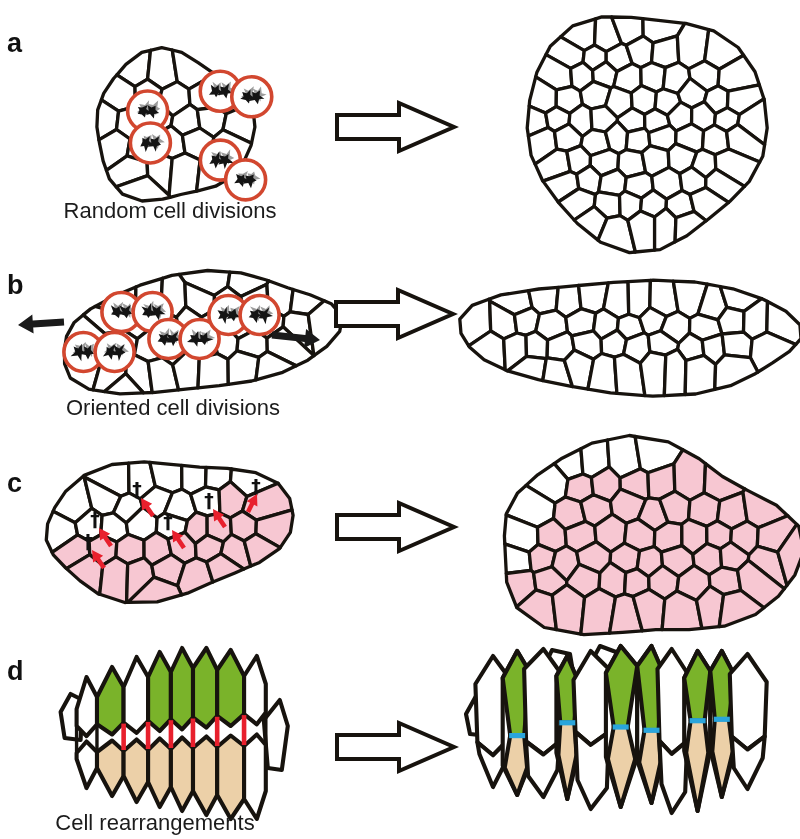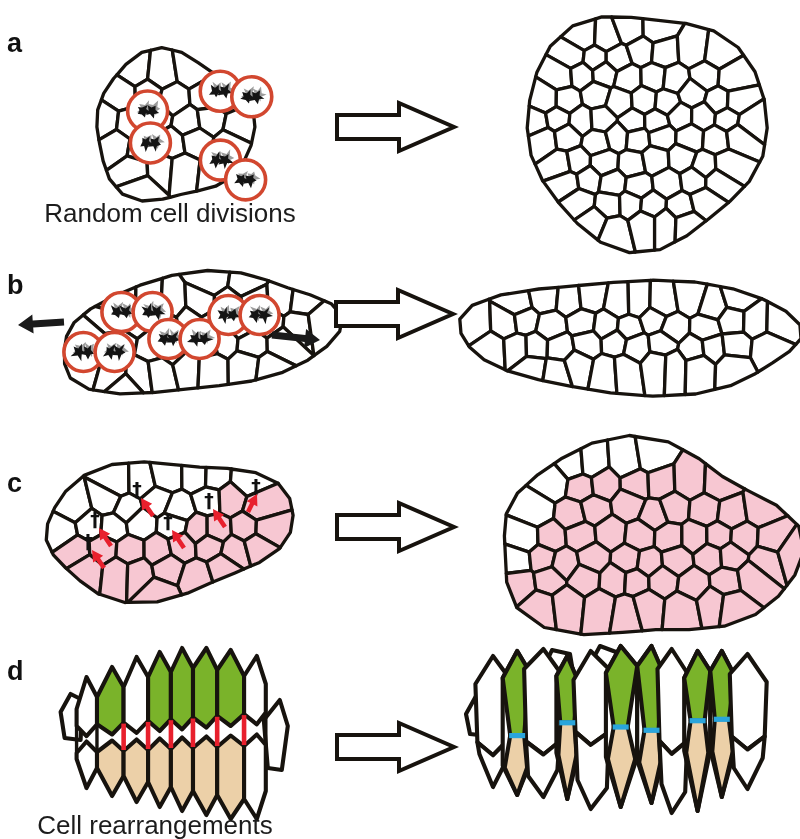--- a/index.html
+++ b/index.html
@@ -1,20 +1,20 @@
 <!DOCTYPE html>
 <html><head>
 <meta charset="utf-8">
 <style>
   html,body{margin:0;padding:0;background:#ffffff;}
   #figure{position:relative;width:800px;height:839px;background:#fff;overflow:hidden;
           font-family:"Liberation Sans", sans-serif;}
   #art{position:absolute;left:0;top:0;}
   .letter{position:absolute;font-size:27px;font-weight:bold;color:#111;line-height:1;}
-  .caption{position:absolute;transform:translateX(-50%);font-size:26px;color:#1c1c1c;
+  .caption{position:absolute;transform:translateX(-50%);font-size:22px;color:#1c1c1c;
            white-space:nowrap;line-height:1.1;}
 </style>
 </head>
 <body>
 
 <div id="figure">
   <svg id="art" width="800" height="839" viewBox="0 0 800 839">
     <g id="g-a-before">
         <path fill="#ffffff" stroke="#17130e" stroke-width="3.3" d="M116.9 74.8L125.9 64.4L141.8 52.4L150.5 50.3L147.6 79.1L135.0 86.7Z" stroke-linejoin="round"></path>
         <path fill="#ffffff" stroke="#17130e" stroke-width="3.3" d="M147.6 79.1L150.5 50.3L161.7 47.6L172.3 50.0L177.2 81.6L162.1 89.2Z" stroke-linejoin="round"></path>
@@ -465,14 +465,15 @@
         <line x1="713.8242662585108" y1="719.2825123289359" x2="729.8242662585108" y2="719.2825123289359" stroke="#2aa5dc" stroke-width="5.2" stroke-linecap="butt"></line>
       </g>
   </svg>
 
   <div class="letter" style="left:7px;top:30px">a</div>
   <div class="letter" style="left:7px;top:272px">b</div>
   <div class="letter" style="left:7px;top:470px">c</div>
   <div class="letter" style="left:7px;top:658px">d</div>
 
   <div class="caption" style="left:170px;top:199px">Random cell divisions</div>
+  <div class="caption" style="left:173px;top:396px">Oriented cell divisions</div>
   <div class="caption" style="left:155px;top:811px">Cell rearrangements</div>
 </div>
 
 </body></html>

